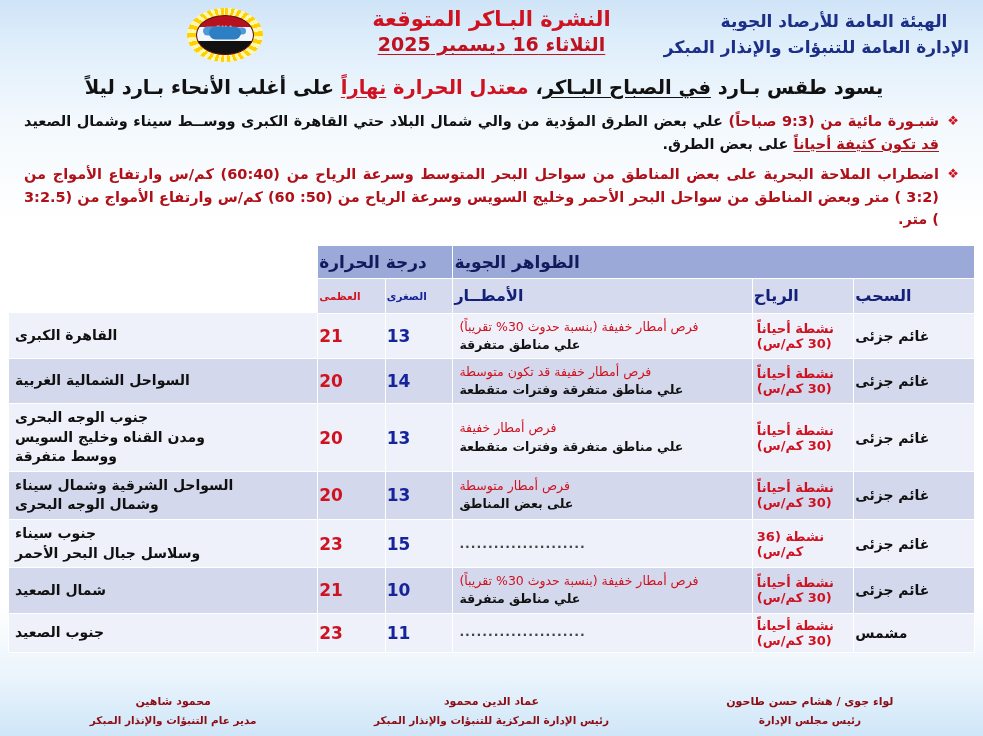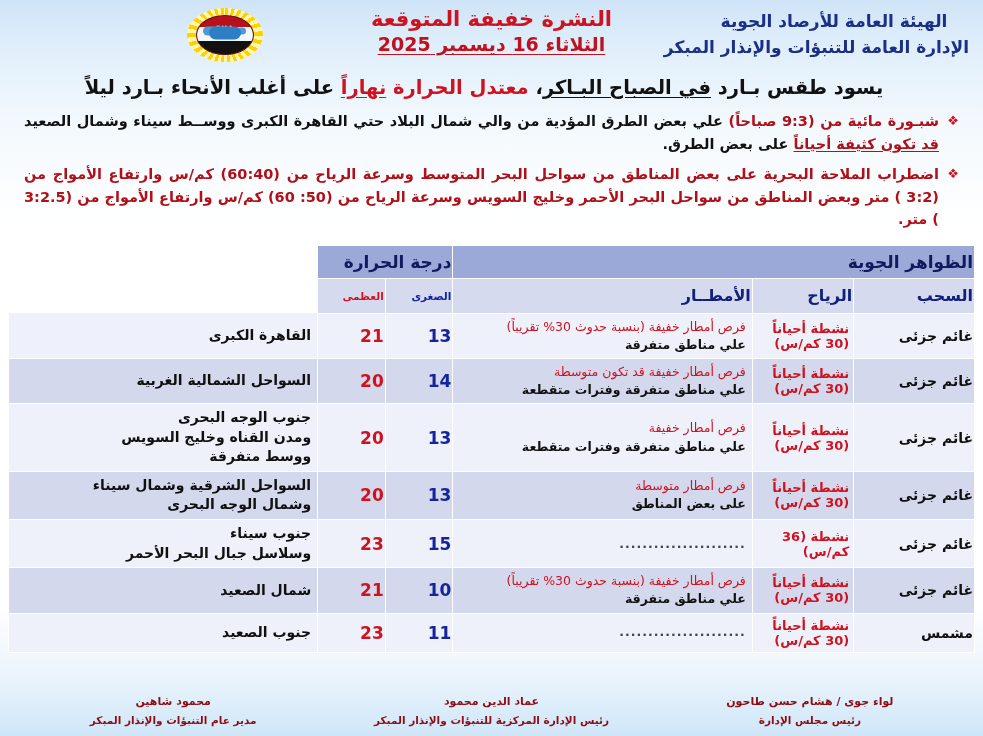--- a/index.html
+++ b/index.html
@@ -157,21 +157,21 @@
 
   
   .table-wrap { padding: 4px 8px 0 8px; }
   table.fc {
     width: 100%;
     border-collapse: collapse;
     table-layout: fixed;
   }
   table.fc th, table.fc td {
     border: 1px solid #ffffff;
-    text-align: right;
+    text-align: left;
     vertical-align: middle;
   }
   .hd-top {
     background: #9aa9d8;
     color: #111a5c;
     font-size: 17px;
     font-weight: bold;
     height: 30px;
   }
   .hd-top.blank { background: transparent; border-color: transparent; }
@@ -253,21 +253,21 @@
 <body>
 
 <div class="header">
 
   <div class="org-block">
     <div>الهيئة العامة للأرصاد الجوية</div>
     <div>الإدارة العامة للتنبؤات والإنذار المبكر</div>
   </div>
 
   <div class="title-block">
-    <div class="title-main">النشرة خفيفة المتوقعة</div>
+    <div class="title-main">النشرة البـاكر المتوقعة</div>
     <div class="title-date">الثلاثاء 16 ديسمبر 2025</div>
   </div>
 
   <div class="logo">
     <div class="rays"></div>
     <div class="oval">
       <div class="emsa">EMA</div>
       <div class="cloud"></div>
     </div>
   </div>

